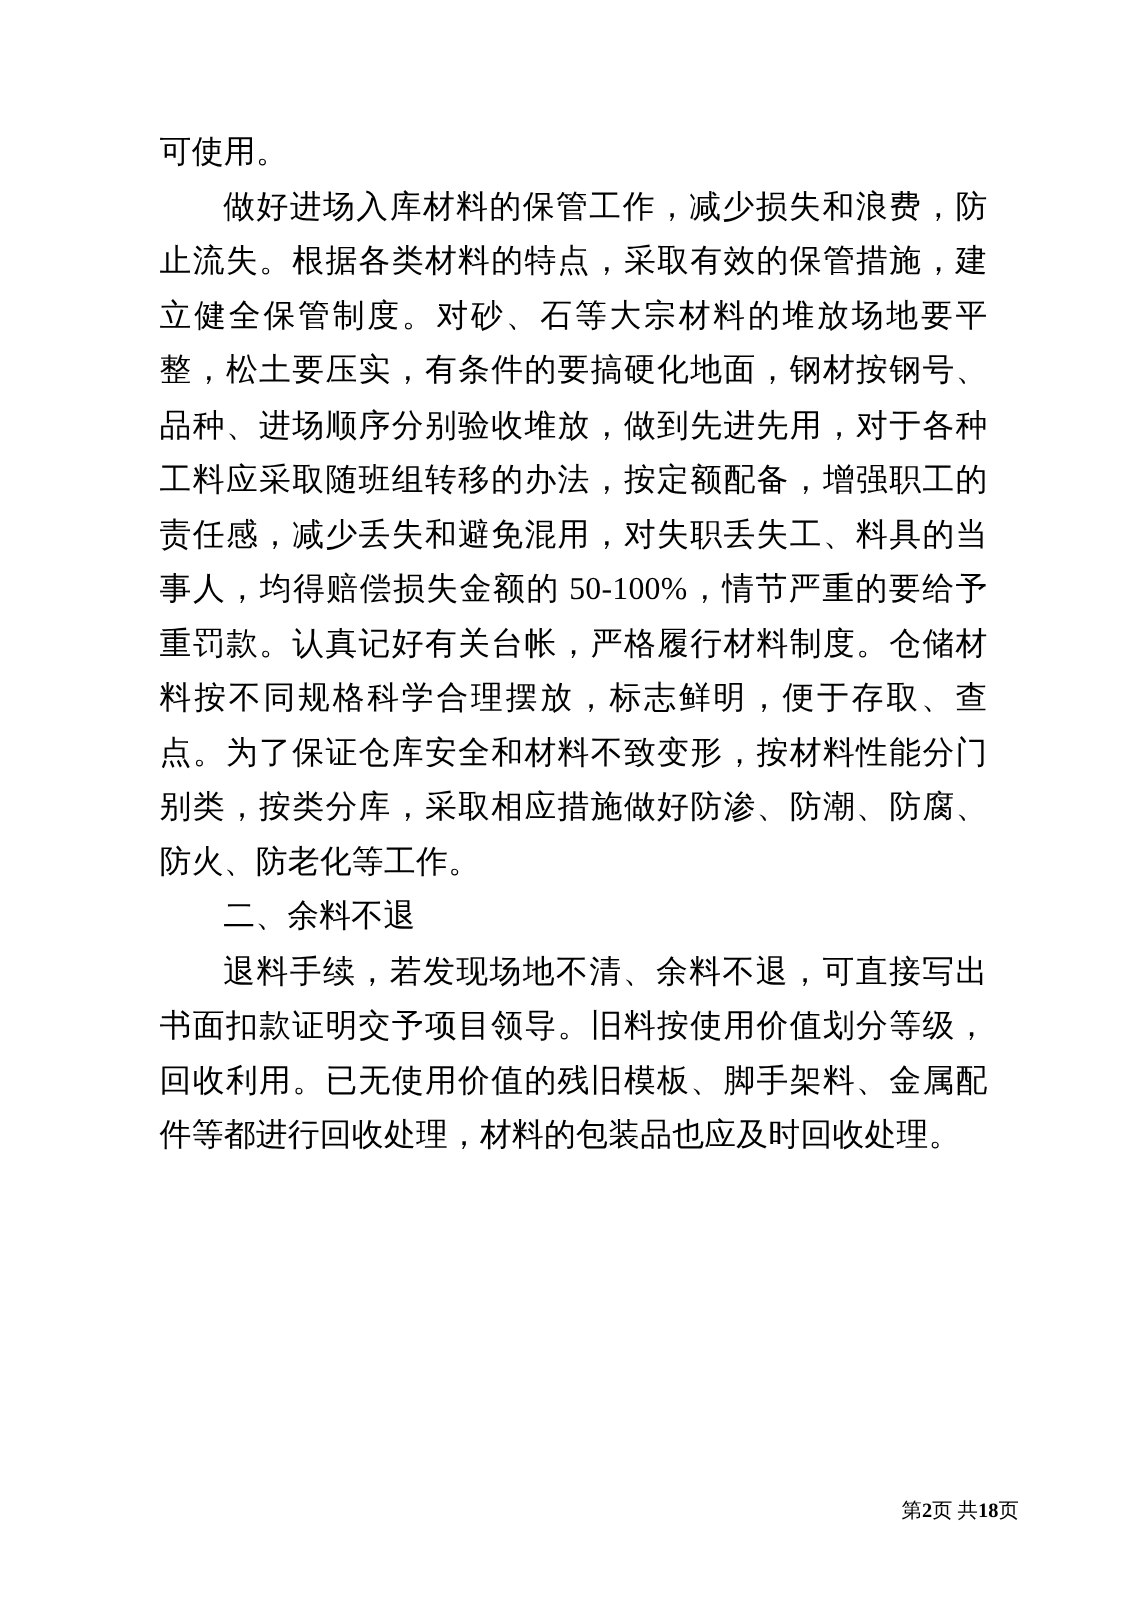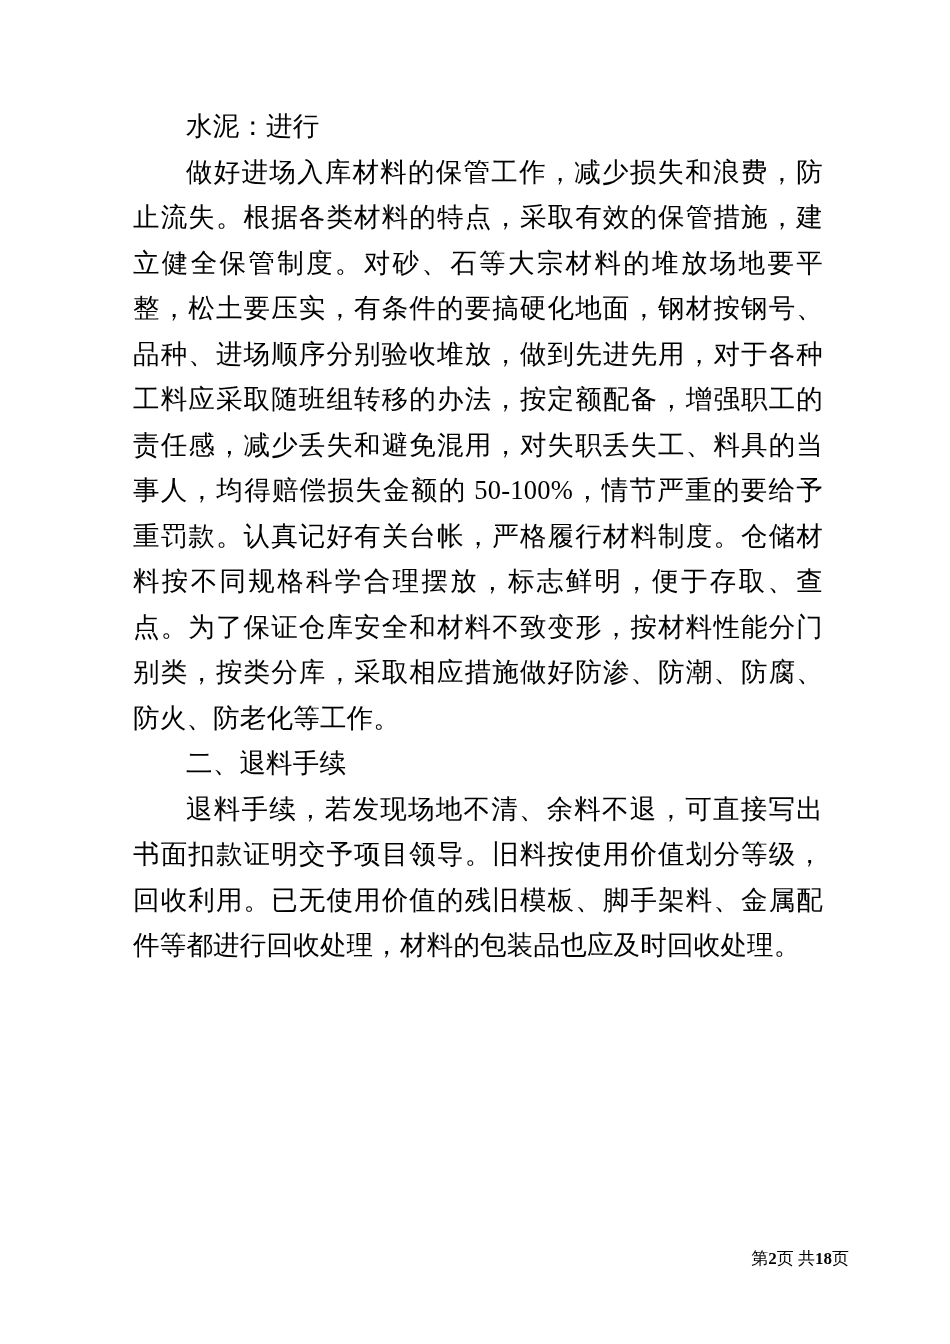--- a/index.html
+++ b/index.html
@@ -61,23 +61,23 @@
   .footer-num {
     font-weight: bold;
   }
 </style>
 </head>
 <body>
 
 <div class="page">
 
   <div class="content">
-    <p class="para indent">水泥：进行</p>
+    <p class="para">可使用。</p>
     <p class="para indent">做好进场入库材料的保管工作，减少损失和浪费，防止流失。根据各类材料的特点，采取有效的保管措施，建立健全保管制度。对砂、石等大宗材料的堆放场地要平整，松土要压实，有条件的要搞硬化地面，钢材按钢号、品种、进场顺序分别验收堆放，做到先进先用，对于各种工料应采取随班组转移的办法，按定额配备，增强职工的责任感，减少丢失和避免混用，对失职丢失工、料具的当事人，均得赔偿损失金额的 50-100%，情节严重的要给予重罚款。认真记好有关台帐，严格履行材料制度。仓储材料按不同规格科学合理摆放，标志鲜明，便于存取、查点。为了保证仓库安全和材料不致变形，按材料性能分门别类，按类分库，采取相应措施做好防渗、防潮、防腐、防火、防老化等工作。</p>
-    <p class="para indent">二、退料手续</p>
+    <p class="para indent">二、余料不退</p>
     <p class="para indent">退料手续，若发现场地不清、余料不退，可直接写出书面扣款证明交予项目领导。旧料按使用价值划分等级，回收利用。已无使用价值的残旧模板、脚手架料、金属配件等都进行回收处理，材料的包装品也应及时回收处理。</p>
 
   </div>
 
   <div class="footer">
     <div class="footer-inner"><span>第</span><span class="footer-num">2</span><span>页 共</span><span class="footer-num">18</span><span>页</span></div>
   </div>
 
 </div>
 

